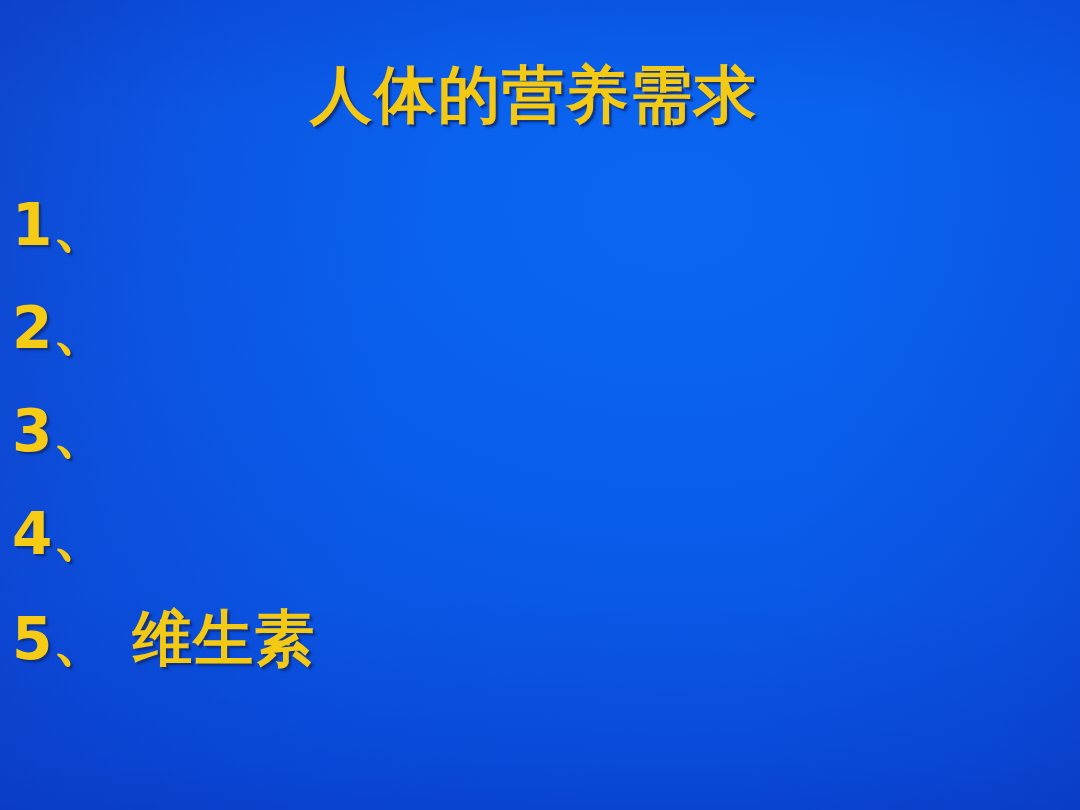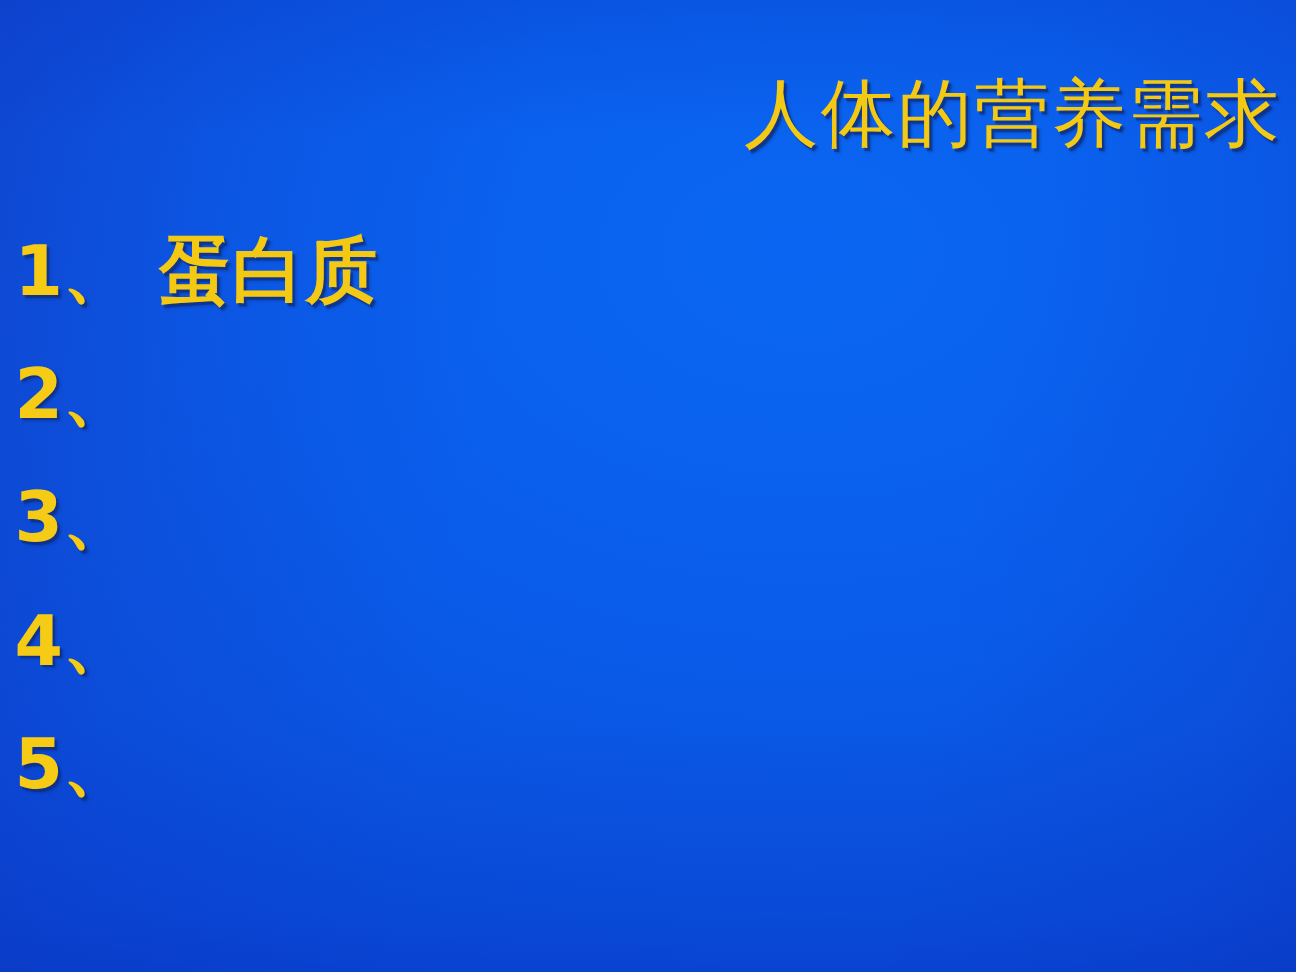--- a/index.html
+++ b/index.html
@@ -60,23 +60,23 @@
     position: absolute;
     inset: 0;
   }
 
   
   .title {
     position: absolute;
     top: 64px;
     left: 0;
     width: 1068px;
-    text-align: right;
+    text-align: center;
     font-family: "DejaVu Serif", "Liberation Serif", serif;
-    font-weight: 400;
+    font-weight: 700;
     font-size: 62px;
     line-height: 1;
     letter-spacing: 2px;
     color: #f3c914;
     text-shadow:
       2px 2px 0 rgba(18, 42, 110, 0.60),
       3px 3px 2px rgba(10, 30, 90, 0.38);
     white-space: nowrap;
   }
 
@@ -141,39 +141,39 @@
 
   <div class="content">
 
     <div class="title">人体的营养需求</div>
 
     <div class="bullet-list">
 
       <div class="bullet-row">
         <span class="bullet-num">1</span>
         <span class="bullet-sep">、</span>
-        <span class="bullet-text">蛋白质</span>
       </div>
 
       <div class="bullet-row">
         <span class="bullet-num">2</span>
         <span class="bullet-sep">、</span>
       </div>
 
       <div class="bullet-row">
         <span class="bullet-num">3</span>
         <span class="bullet-sep">、</span>
       </div>
 
       <div class="bullet-row">
         <span class="bullet-num">4</span>
         <span class="bullet-sep">、</span>
       </div>
 
       <div class="bullet-row">
         <span class="bullet-num">5</span>
         <span class="bullet-sep">、</span>
+        <span class="bullet-text">维生素</span>
       </div>
 
     </div>
 
   </div>
 </div>
 
 </body></html>

